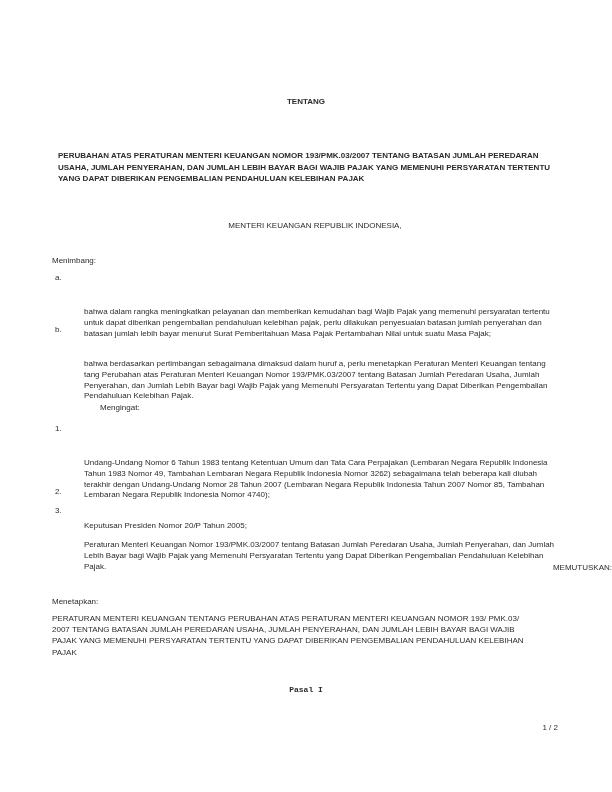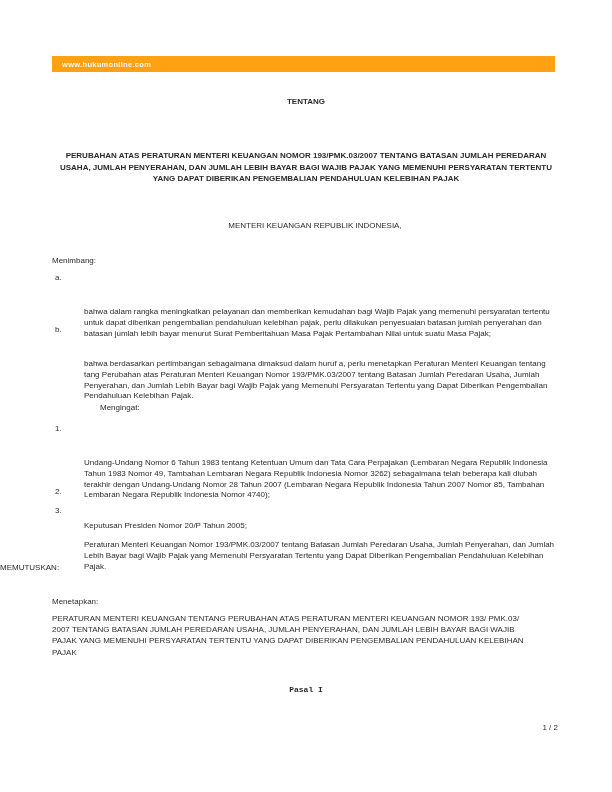--- a/index.html
+++ b/index.html
@@ -38,21 +38,20 @@
     width: 612px;
     text-align: center;
     font-weight: bold;
     line-height: 19px;
   }
   .subject {
     position: absolute;
     left: 58px;
     top: 150px;
     width: 496px;
-    text-align: center;
     font-weight: bold;
     line-height: 11.6px;
   }
   .issuer {
     position: absolute;
     left: 0;
     top: 221px;
     width: 612px;
     text-align: center;
     margin-left: 9px;
@@ -75,21 +74,21 @@
   .item-a { top: 273px; }
   .item-b { top: 325px; }
   .item-1 { top: 424px; }
   .item-2 { top: 487px; }
   .item-3 { top: 506px; }
   .memutuskan {
     position: absolute;
     left: 0;
     top: 563px;
     width: 612px;
-    text-align: left;
+    text-align: right;
   }
   .menetapkan-text {
     position: absolute;
     left: 52px;
     top: 613px;
     width: 482px;
     line-height: 11.2px;
   }
   .pasal {
     position: absolute;
@@ -104,23 +103,20 @@
     position: absolute;
     right: 54px;
     top: 723px;
   }
 </style>
 </head>
 <body>
 
 <div class="page">
 
-  <div class="banner">
-    <span class="banner-text">www.hukumonline.com</span>
-  </div>
 
   <div class="center-head">
     <div>TENTANG</div>
   </div>
 
   <div class="subject">PERUBAHAN ATAS PERATURAN MENTERI KEUANGAN NOMOR 193/PMK.03/2007 TENTANG BATASAN JUMLAH PEREDARAN USAHA, JUMLAH PENYERAHAN, DAN JUMLAH LEBIH BAYAR BAGI WAJIB PAJAK YANG MEMENUHI PERSYARATAN TERTENTU YANG DAPAT DIBERIKAN PENGEMBALIAN PENDAHULUAN KELEBIHAN PAJAK</div>
 
   <div class="issuer">MENTERI KEUANGAN REPUBLIK INDONESIA,</div>
 
   <div class="section-label lbl-menimbang">Menimbang:</div>

